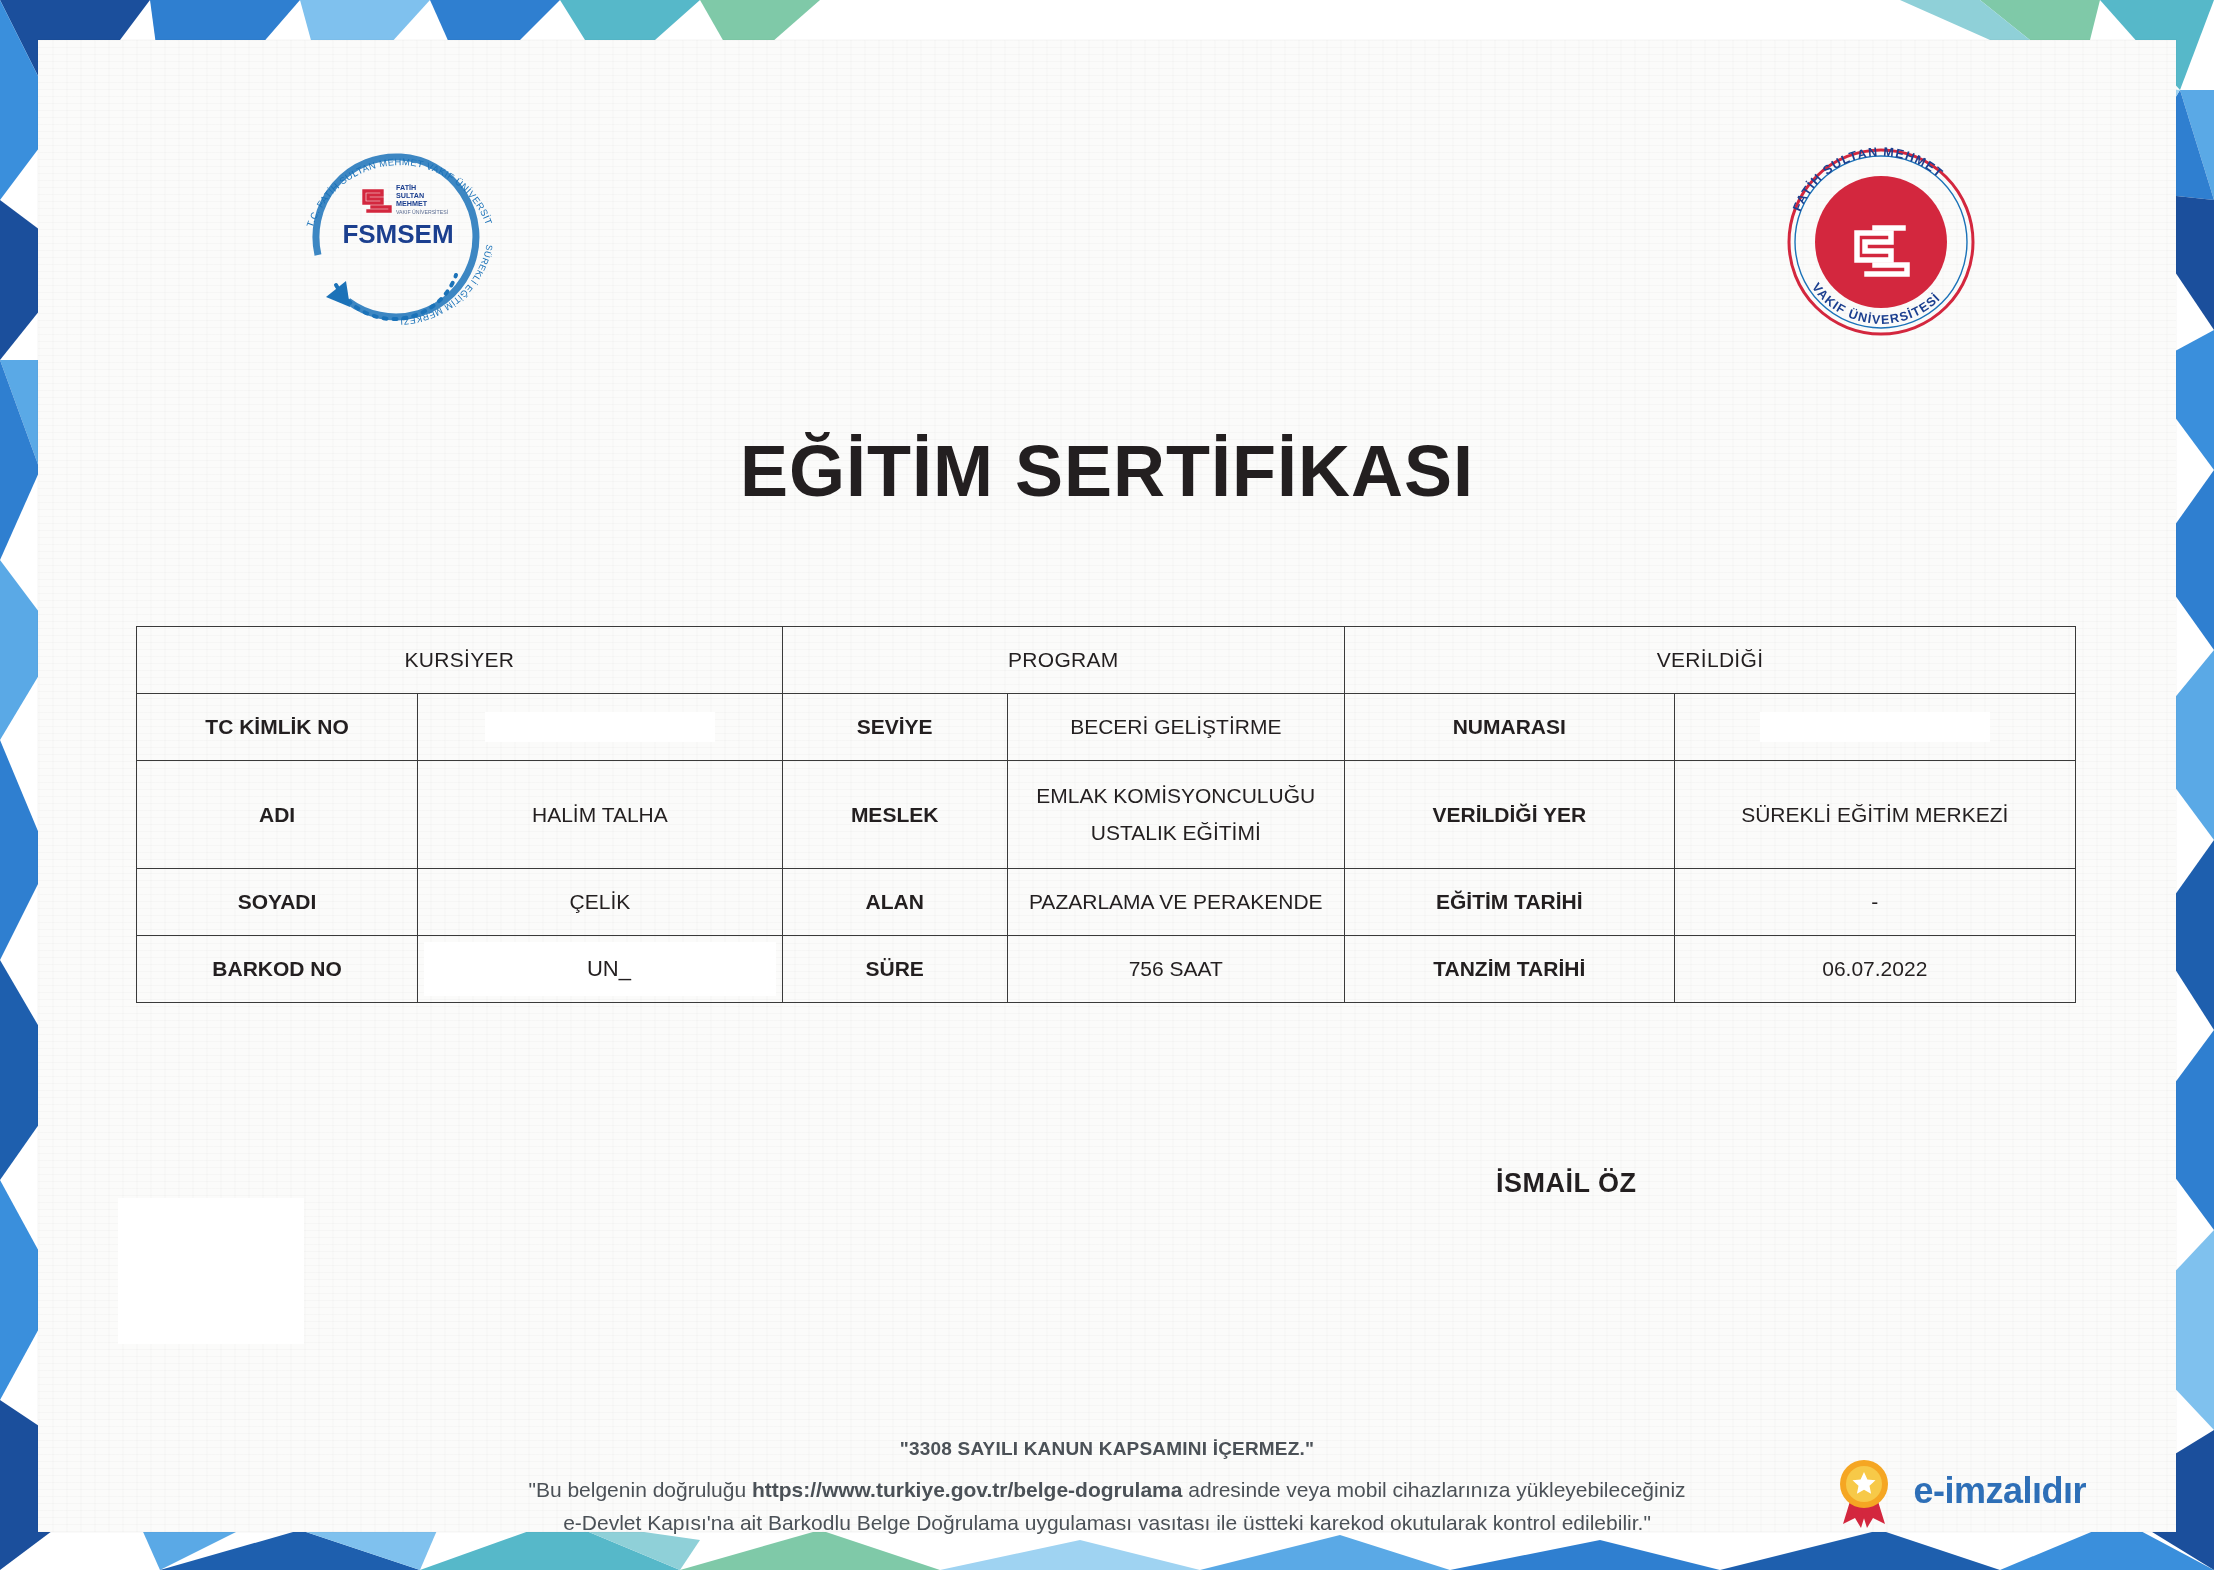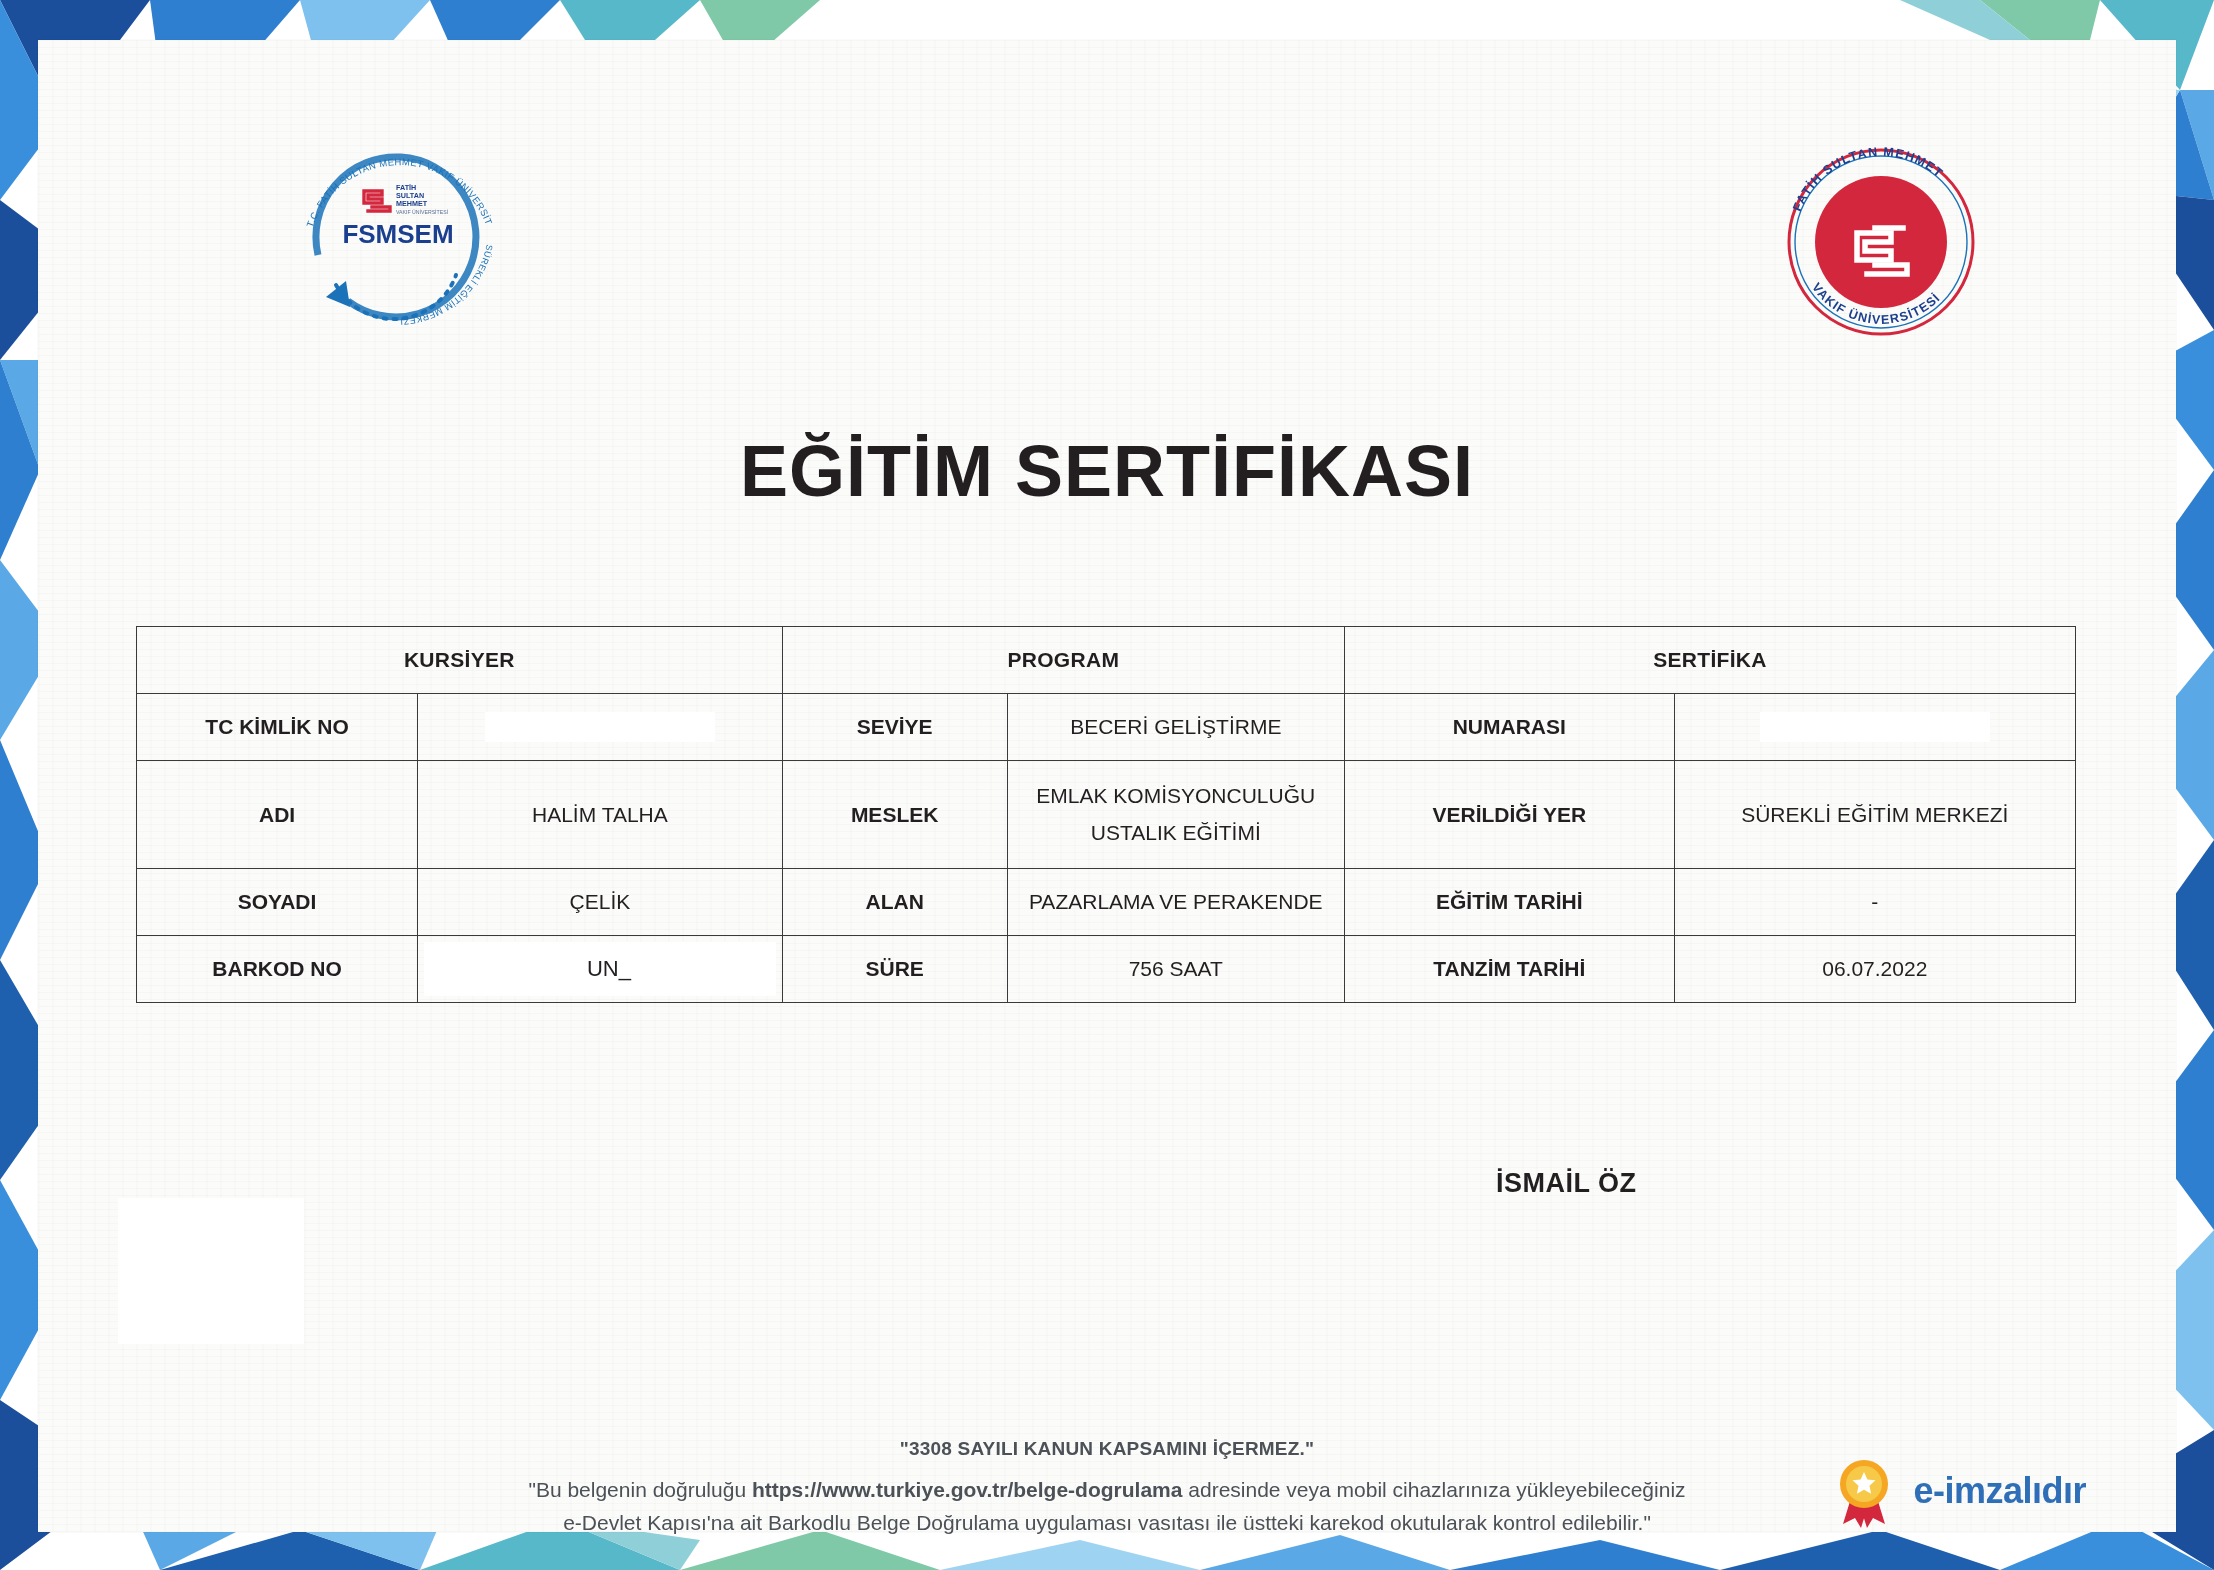--- a/index.html
+++ b/index.html
@@ -114,21 +114,21 @@
   }
   table.cert td {
     border: 1.5px solid #3a3a3a;
     font-size: 21px;
     text-align: center;
     vertical-align: middle;
     padding: 0;
     height: 66px;
   }
   .hdr td {
-    font-weight: bold;
+    font-weight: normal;
     font-size: 26px;
     height: 76px;
     letter-spacing: .3px;
     margin-left: 43px;
   }
   .lbl {
     font-weight: bold;
     font-size: 23px;
   }
   .val {
@@ -363,21 +363,21 @@
             <col class="c2">
             <col class="c3">
             <col class="c4">
             <col class="c5">
             <col class="c6">
         </colgroup>
         <tbody>
           <tr class="hdr">
             <td colspan="2">KURSİYER</td>
             <td colspan="2">PROGRAM</td>
-            <td colspan="2">SERTİFİKA</td>
+            <td colspan="2">VERİLDİĞİ</td>
           </tr>
 
           <tr>
             <td class="lbl">TC KİMLİK NO</td>
             <td class="val"><span class="redacted-box"></span></td>
             <td class="lbl">SEVİYE</td>
             <td class="val">BECERİ GELİŞTİRME</td>
             <td class="lbl">NUMARASI</td>
             <td class="val"><span class="redacted-box"></span></td>
           </tr>

